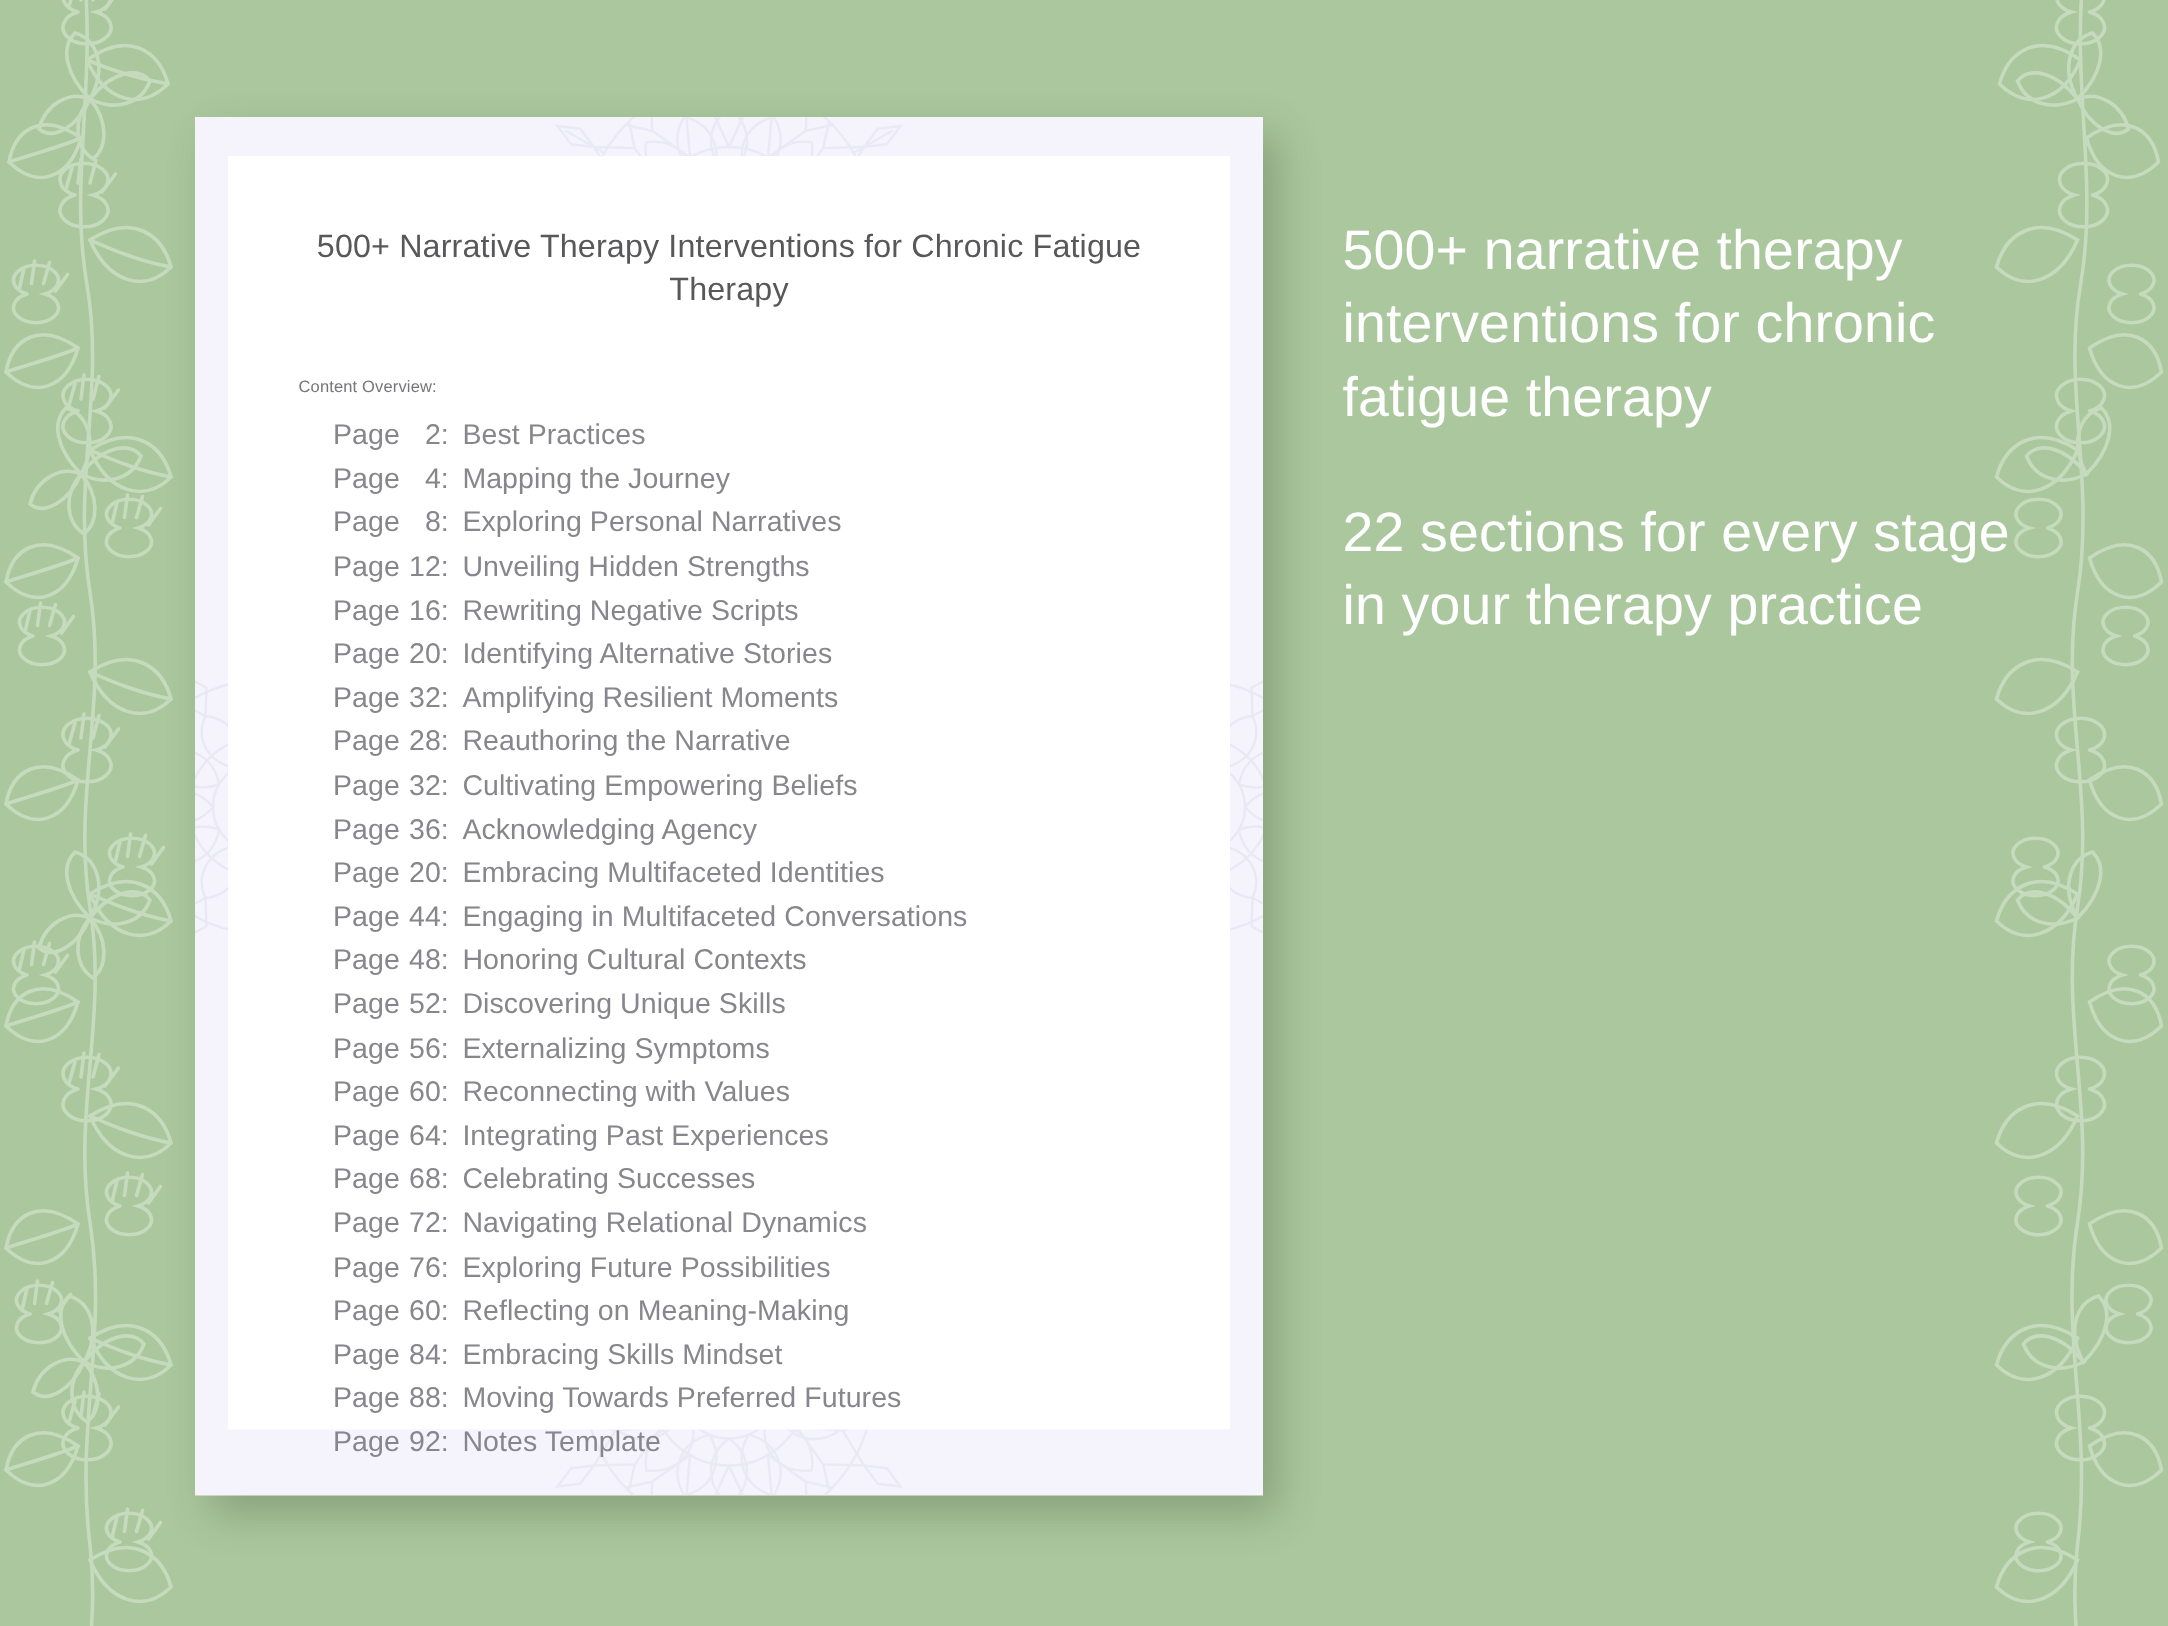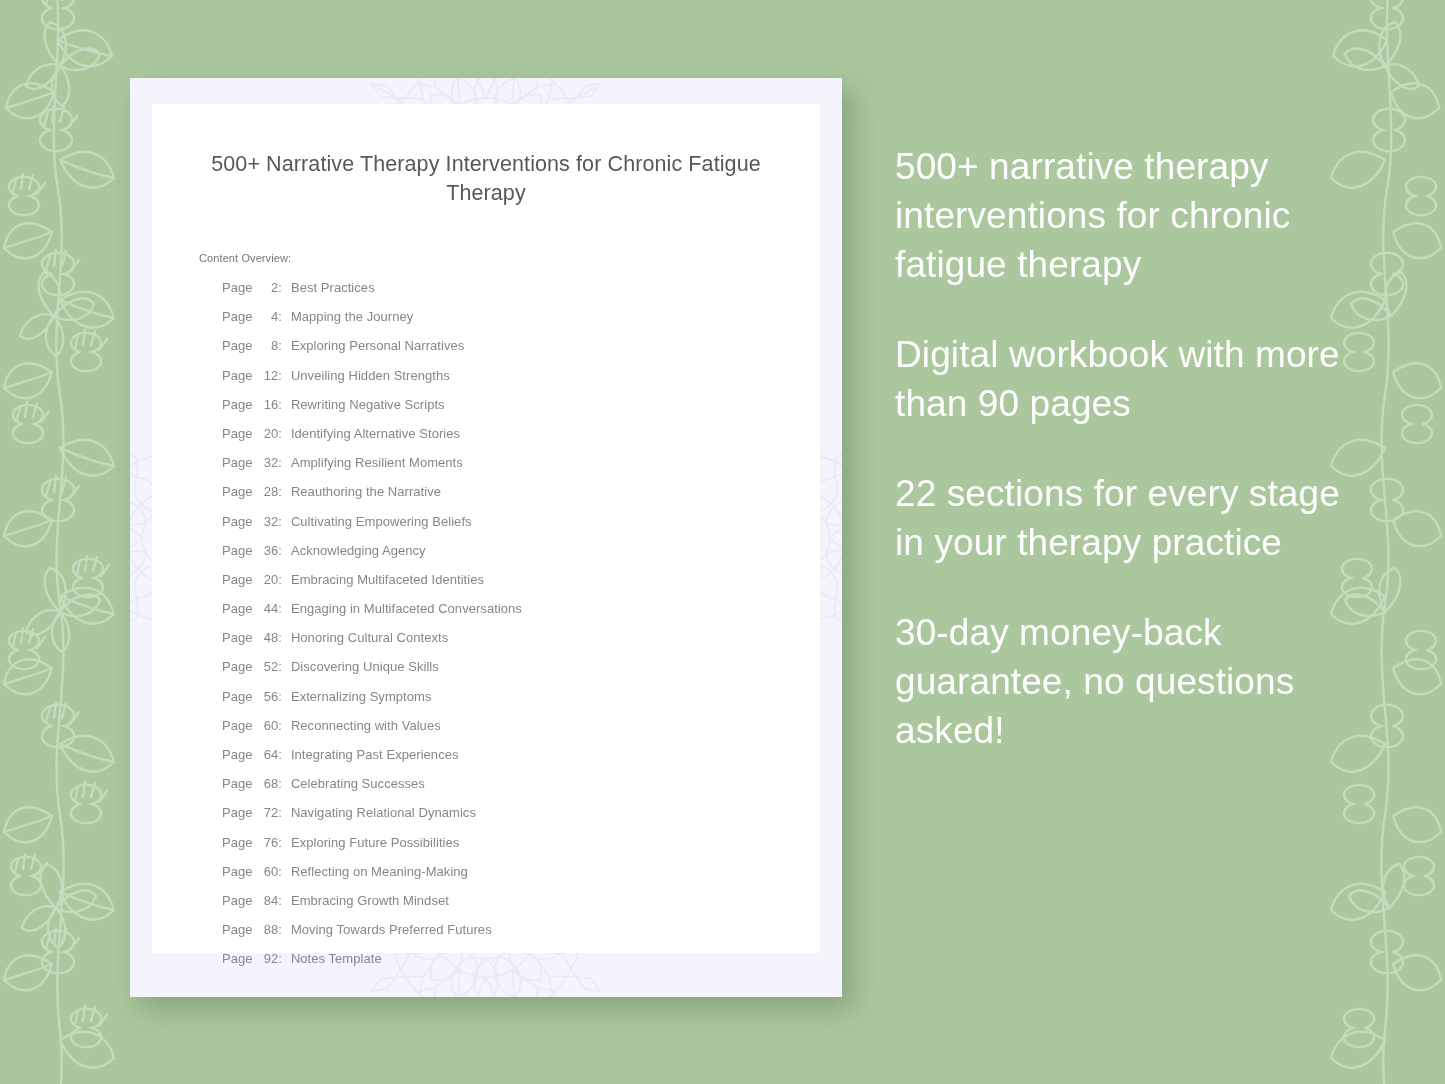--- a/index.html
+++ b/index.html
@@ -56,21 +56,21 @@
   #content-overview-label {
     margin:44px 0 0 47px;
     font-size:11px;
     color:#75757a;
     letter-spacing:0.1px;
   }
 
   #toc-list { margin:16px 0 0 70px; list-style:none; }
   .toc-row {
     display:flex; align-items:baseline;
-    font-size:13px;
+    font-size:19px;
     color:#86868c;
     height:29.2px;
     letter-spacing:0.05px;
   }
   .toc-page-word { white-space:pre; }
   .toc-page-num {
     display:inline-block; width:22px;
     text-align:right;
   }
   .toc-colon { padding-right:9px; }
@@ -501,36 +501,34 @@
         <li class="toc-row">
           <span class="toc-page-word">Page </span>
           <span class="toc-page-num">60</span>
           <span class="toc-colon">:</span>
           <span class="toc-title">Reflecting on Meaning-Making</span>
         </li>
         <li class="toc-row">
           <span class="toc-page-word">Page </span>
           <span class="toc-page-num">84</span>
           <span class="toc-colon">:</span>
-          <span class="toc-title">Embracing Growth Mindset</span>
+          <span class="toc-title">Embracing Skills Mindset</span>
         </li>
         <li class="toc-row">
           <span class="toc-page-word">Page </span>
           <span class="toc-page-num">88</span>
           <span class="toc-colon">:</span>
           <span class="toc-title">Moving Towards Preferred Futures</span>
         </li>
         <li class="toc-row">
           <span class="toc-page-word">Page </span>
           <span class="toc-page-num">92</span>
           <span class="toc-colon">:</span>
           <span class="toc-title">Notes Template</span>
         </li>
       </ul>
   </div>
 </div>
 
 <div id="marketing">
     <div class="marketing-block">500+ narrative therapy interventions for chronic fatigue therapy</div>
-    <div class="marketing-block">Digital workbook with more than 90 pages</div>
     <div class="marketing-block">22 sections for every stage in your therapy practice</div>
-    <div class="marketing-block">30-day money-back guarantee, no questions asked!</div>
   </div>
 
 </body></html>

